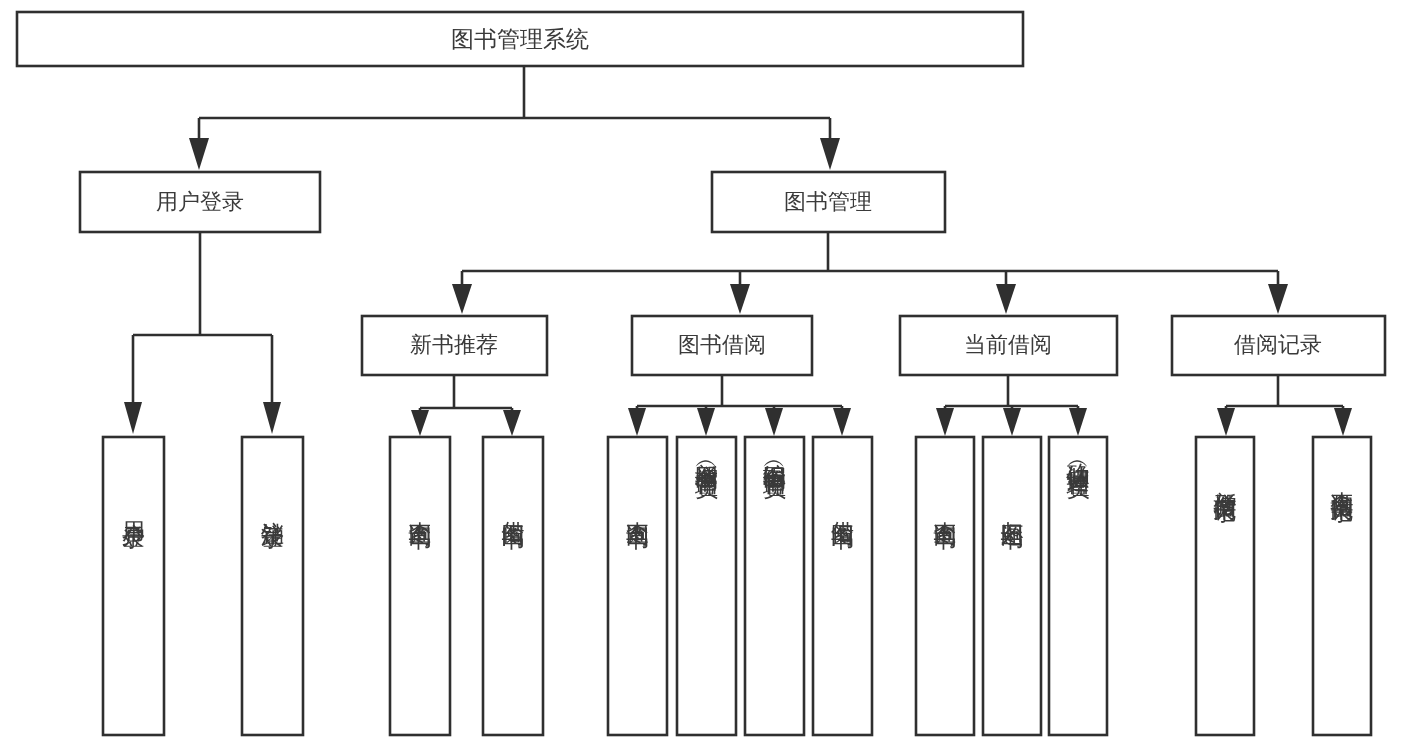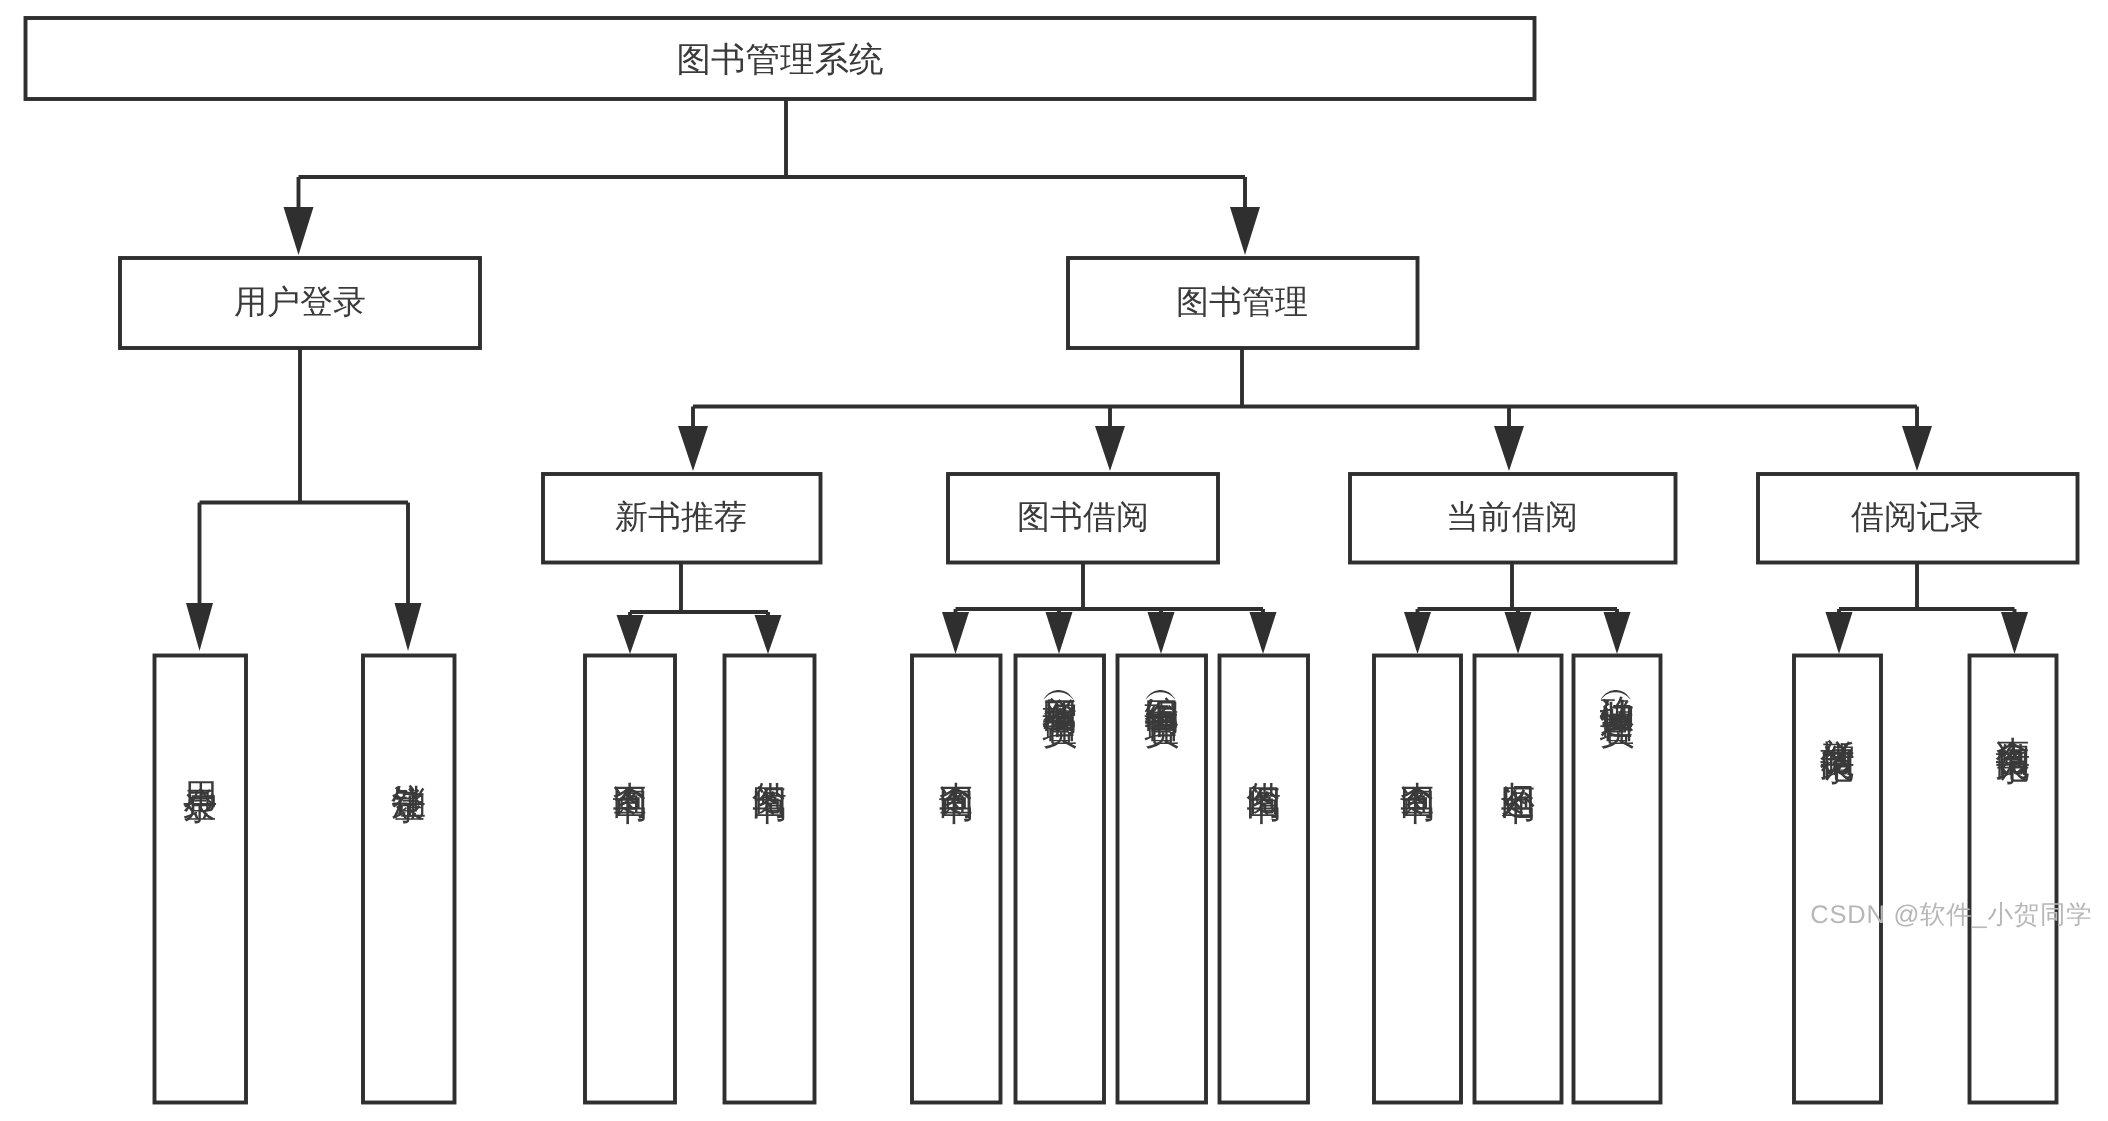--- a/index.html
+++ b/index.html
@@ -269,15 +269,14 @@
   </div>
 
   <div class="leaf-label-wrap" style="left:1196px; top:437px; width:58px; height:298px;">
     <span class="leaf-label-text" style="margin-top:36px;">新增借阅记录</span>
   </div>
 
   <div class="leaf-label-wrap" style="left:1313px; top:437px; width:58px; height:298px;">
     <span class="leaf-label-text" style="margin-top:36px;">查询借阅记录</span>
   </div>
 
-  <div class="watermark">CSDN @软件_小贺同学</div>
 
 </div>
 
 </body></html>

